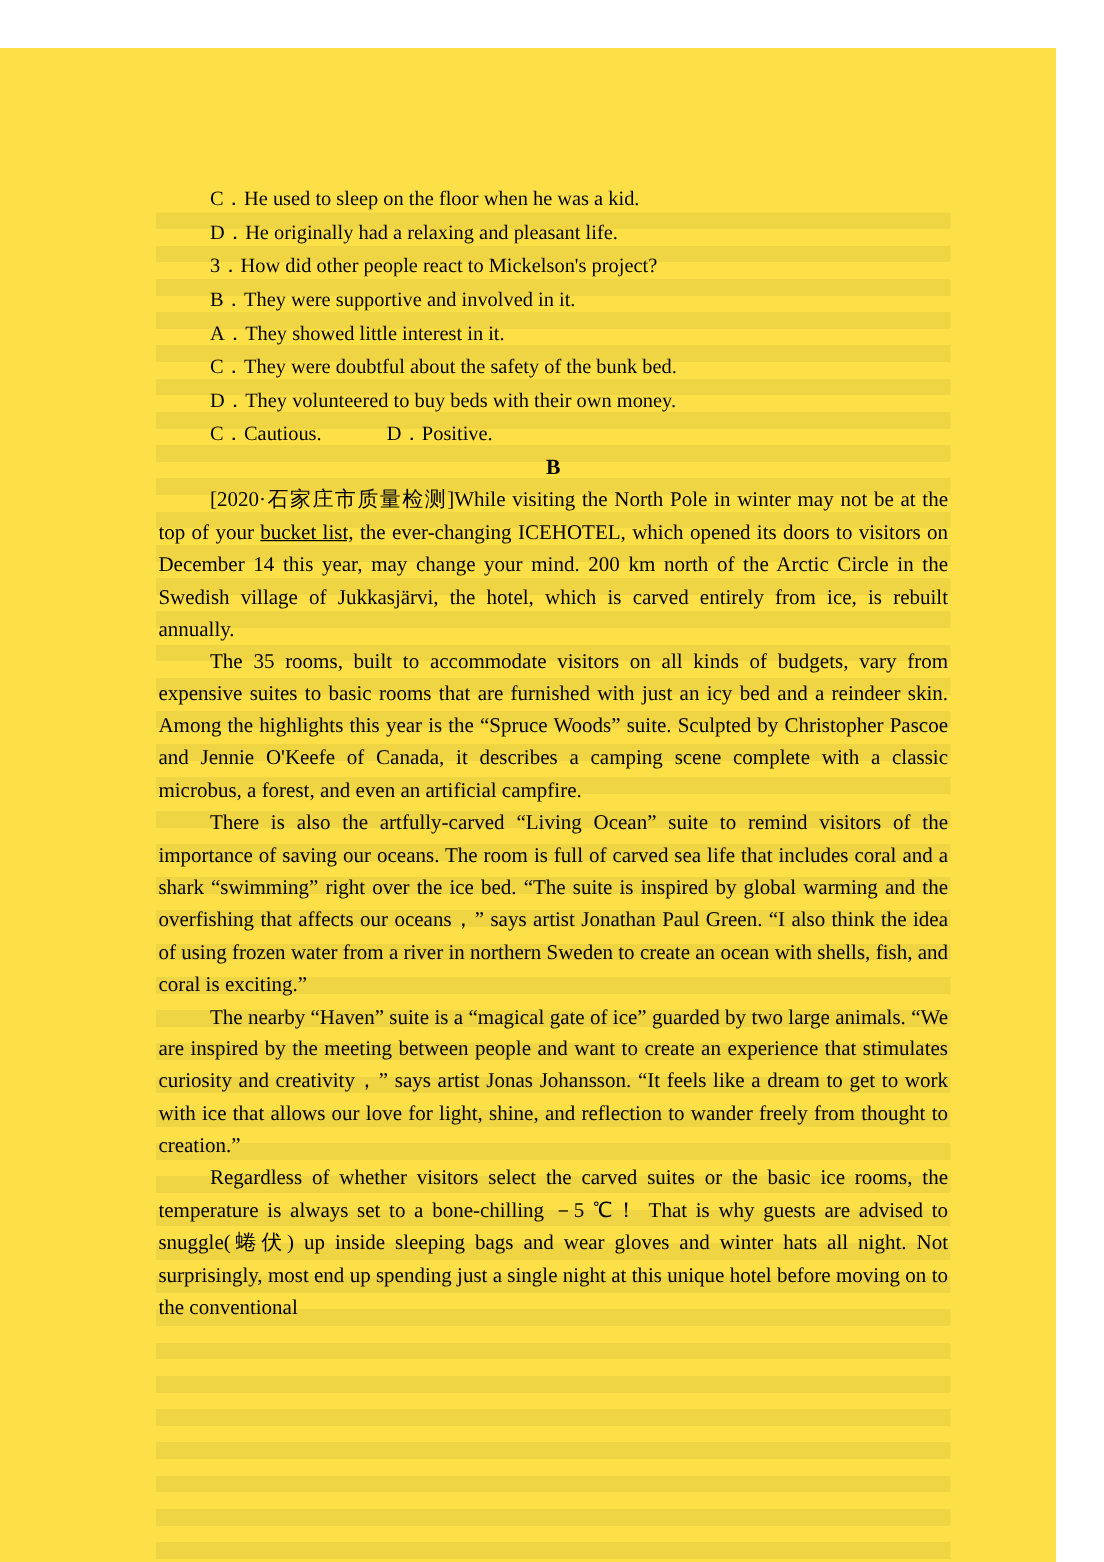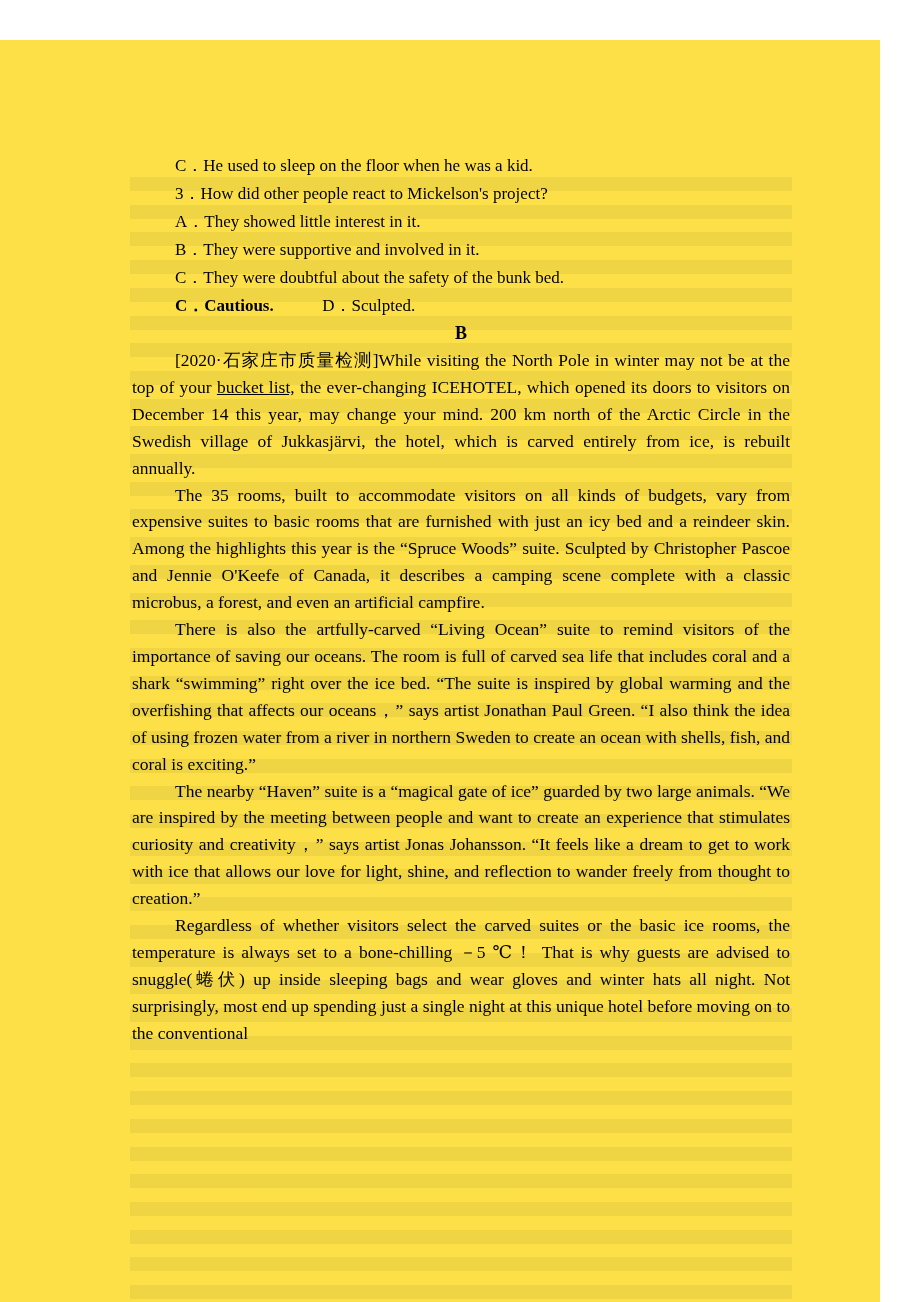--- a/index.html
+++ b/index.html
@@ -50,57 +50,59 @@
   .qline {
     white-space: nowrap;
   }
   .pair .opt-left-wide {
     display: inline-block;
     width: 295px;
   }
   .pair .opt-left-narrow {
     display: inline-block;
     width: 143px;
-    font-weight: bold;
   }
   .section-label {
     text-align: center;
     font-weight: bold;
     font-size: 18px;
     line-height: 27px;
     margin: 0;
   }
   .passage {
     font-size: 17.5px;
     line-height: 26.9px;
   }
   .passage p {
     margin: 0;
     text-indent: 43px;
     text-align: justify;
+    font-family: Liberation Serif, serif;
   }
   .underline {
     text-decoration: underline;
   }
 </style>
 </head>
 <body>
 
 <div class="page">
   <div class="content">
 
     <div class="questions">
       <div class="qline">C．He used to sleep on the floor when he was a kid.</div>
+      <div class="qline">D．He originally had a relaxing and pleasant life.</div>
       <div class="qline">3．How did other people react to Mickelson's project?</div>
+      <div class="qline">B．They were supportive and involved in it.</div>
       <div class="qline">A．They showed little interest in it.</div>
-      <div class="qline">B．They were supportive and involved in it.</div>
       <div class="qline">C．They were doubtful about the safety of the bunk bed.</div>
+      <div class="qline">D．They volunteered to buy beds with their own money.</div>
       <div class="qline pair">
         <span class="opt-left-narrow">C．Cautious.</span>
-        <span>D．Sculpted.</span>
+        <span>D．Positive.</span>
       </div>
     </div>
 
     <div class="section-label">B</div>
 
     <div class="passage">
       <p><span>[2020·石家庄市质量检测]While visiting the North Pole in winter may not be at the top of your </span><span class="underline">bucket list,</span><span> the ever-changing ICEHOTEL, which opened its doors to visitors on December 14 this year, may change your mind. 200 km north of the Arctic Circle in the Swedish village of Jukkasjärvi, the hotel, which is carved entirely from ice, is rebuilt annually.</span></p>
       <p>The 35 rooms, built to accommodate visitors on all kinds of budgets, vary from expensive suites to basic rooms that are furnished with just an icy bed and a reindeer skin. Among the highlights this year is the “Spruce Woods” suite. Sculpted by Christopher Pascoe and Jennie O'Keefe of Canada, it describes a camping scene complete with a classic microbus, a forest, and even an artificial campfire.</p>
       <p>There is also the artfully-carved “Living Ocean” suite to remind visitors of the importance of saving our oceans. The room is full of carved sea life that includes coral and a shark “swimming” right over the ice bed. “The suite is inspired by global warming and the overfishing that affects our oceans，” says artist Jonathan Paul Green. “I also think the idea of using frozen water from a river in northern Sweden to create an ocean with shells, fish, and coral is exciting.”</p>
       <p>The nearby “Haven” suite is a “magical gate of ice” guarded by two large animals. “We are inspired by the meeting between people and want to create an experience that stimulates curiosity and creativity，” says artist Jonas Johansson. “It feels like a dream to get to work with ice that allows our love for light, shine, and reflection to wander freely from thought to creation.”</p>

